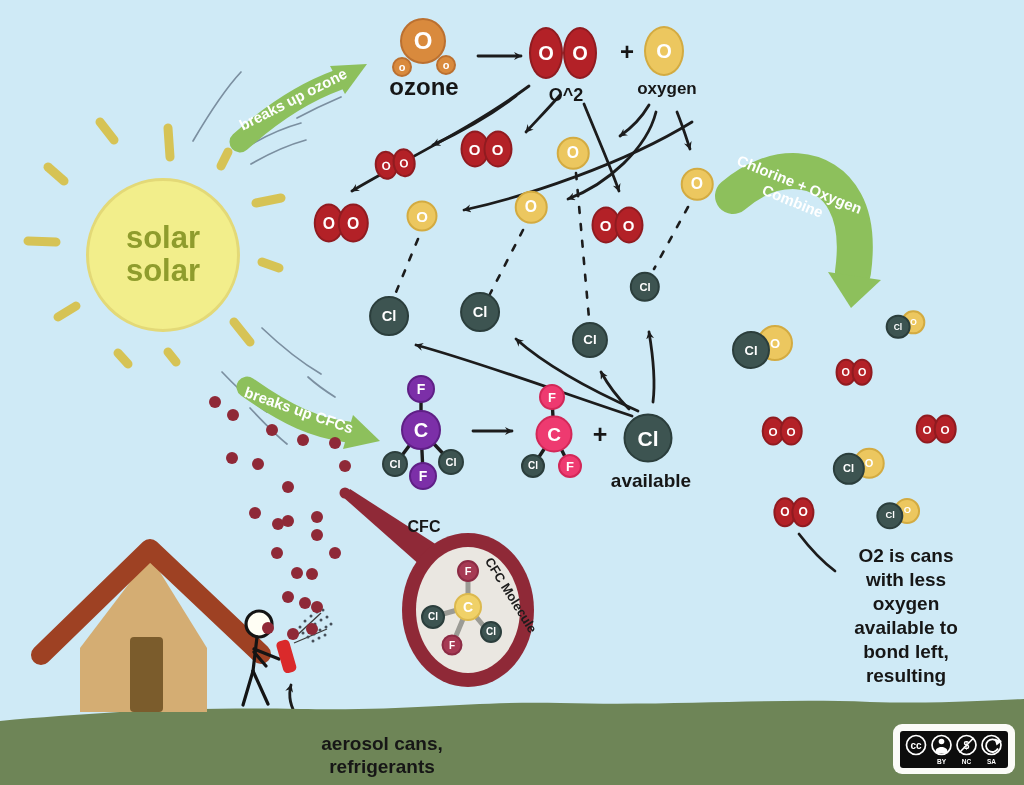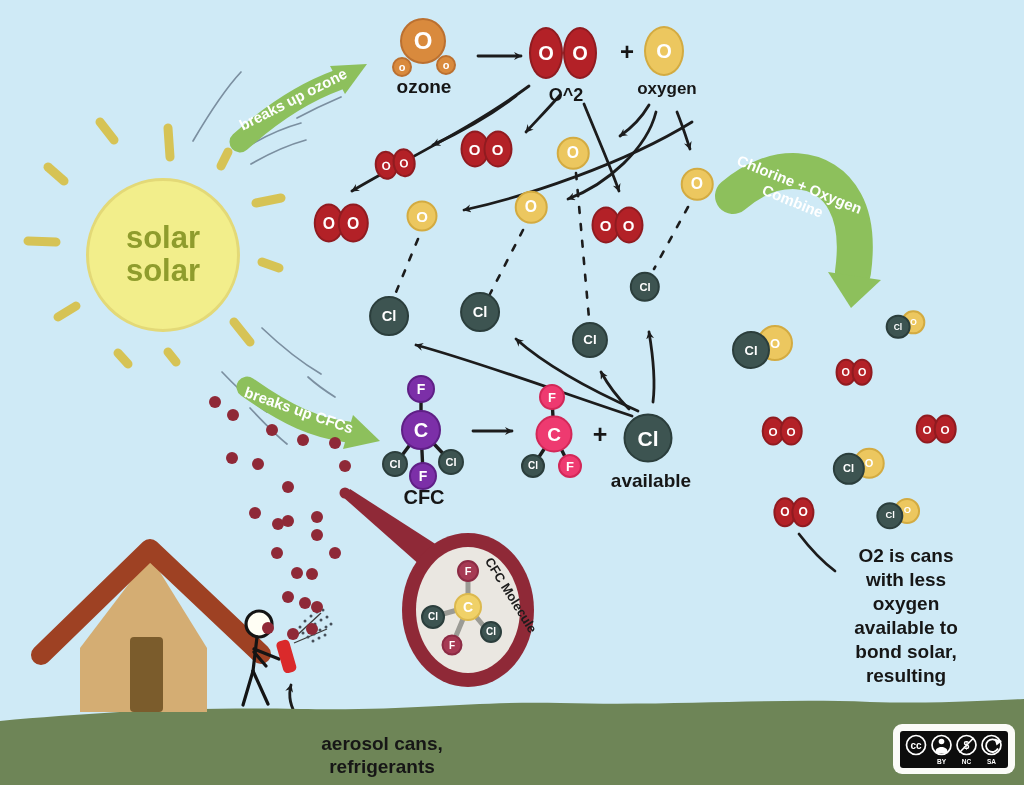--- a/index.html
+++ b/index.html
@@ -342,41 +342,41 @@
       <div class="dot" style="left: 297px; top: 573px; width: 12px; height: 12px; background: rgb(143, 41, 55);"></div>
       <div class="dot" style="left: 312px; top: 574px; width: 12px; height: 12px; background: rgb(143, 41, 55);"></div>
       <div class="dot" style="left: 288px; top: 597px; width: 12px; height: 12px; background: rgb(143, 41, 55);"></div>
       <div class="dot" style="left: 305px; top: 603px; width: 12px; height: 12px; background: rgb(143, 41, 55);"></div>
       <div class="dot" style="left: 317px; top: 607px; width: 12px; height: 12px; background: rgb(143, 41, 55);"></div>
       <div class="dot" style="left: 268px; top: 628px; width: 12px; height: 12px; background: rgb(143, 41, 55);"></div>
       <div class="dot" style="left: 293px; top: 634px; width: 12px; height: 12px; background: rgb(143, 41, 55);"></div>
       <div class="dot" style="left: 312px; top: 629px; width: 12px; height: 12px; background: rgb(143, 41, 55);"></div>
     </div>
 
-  <div class="lbl" style="left:424px;top:87px;font-size:19px">ozone</div>
+  <div class="lbl" style="left:424px;top:87px;font-size:24px">ozone</div>
   <div class="lbl" style="left:566px;top:95px;font-size:18px">O^2</div>
   <div class="lbl" style="left:627px;top:52px;font-size:24px">+</div>
   <div class="lbl" style="left:667px;top:89px;font-size:17px">oxygen</div>
-  <div class="lbl" style="left:424px;top:497px;font-size:20px">CFC</div>
+  <div class="lbl" style="left:424px;top:527px;font-size:16px">CFC</div>
   <div class="lbl" style="left:600px;top:434px;font-size:25px">+</div>
   <div class="lbl" style="left:651px;top:481px;font-size:19px">available</div>
 
   <div class="gatext" style="left:293px;top:99px;transform:translate(-50%,-50%) rotate(-27deg);font-size:15px">breaks up ozone</div>
   <div class="gatext" style="left:299px;top:410px;transform:translate(-50%,-50%) rotate(19deg);font-size:15px">breaks up CFCs</div>
   <div class="gatext" style="left:796px;top:193px;transform:translate(-50%,-50%) rotate(22deg);font-size:15px;line-height:18px">
     <div>Chlorine + Oxygen</div>
     <div>Combine</div>
   </div>
 
   <div class="gatext" style="left:511px;top:595px;transform:translate(-50%,-50%) rotate(58deg);font-size:13px;color:#1c1c1c">CFC Molecule</div>
 
   <div class="note" style="left:906px;top:616px;font-size:19px;line-height:24px">
     <div>O2 is cans with less</div>
     <div>oxygen available to</div>
-    <div>bond solar, resulting</div>
+    <div>bond left, resulting</div>
   </div>
 
   <div class="note" style="left:382px;top:755px;font-size:19px;line-height:23px">
     <div>aerosol cans,</div>
     <div>refrigerants</div>
   </div>
 
 </div>
 
 </body></html>

